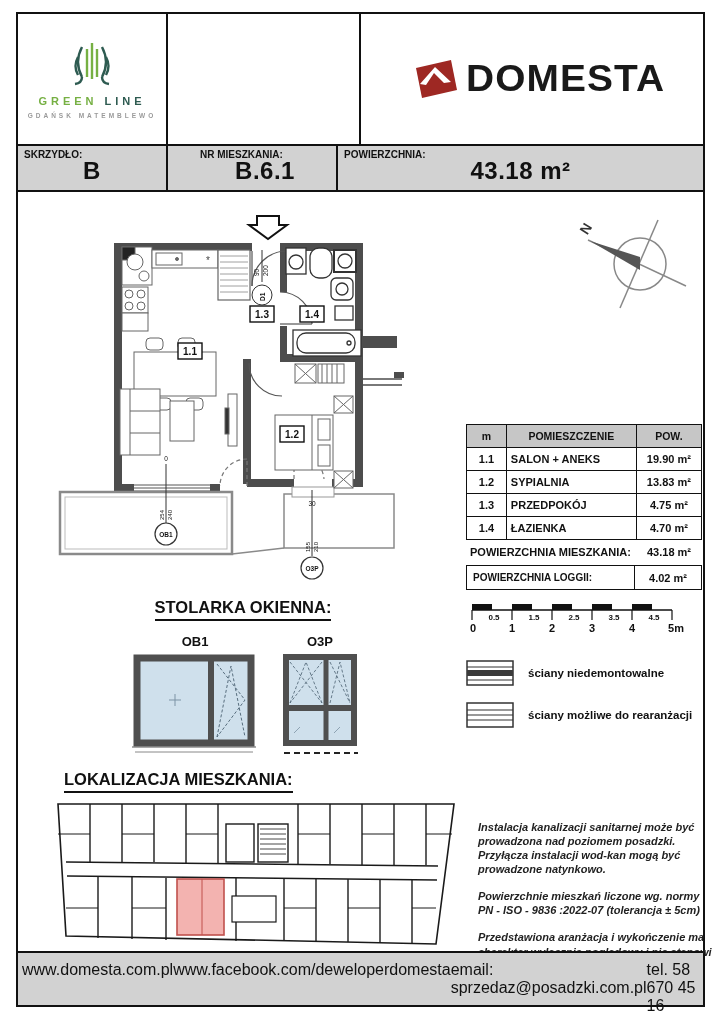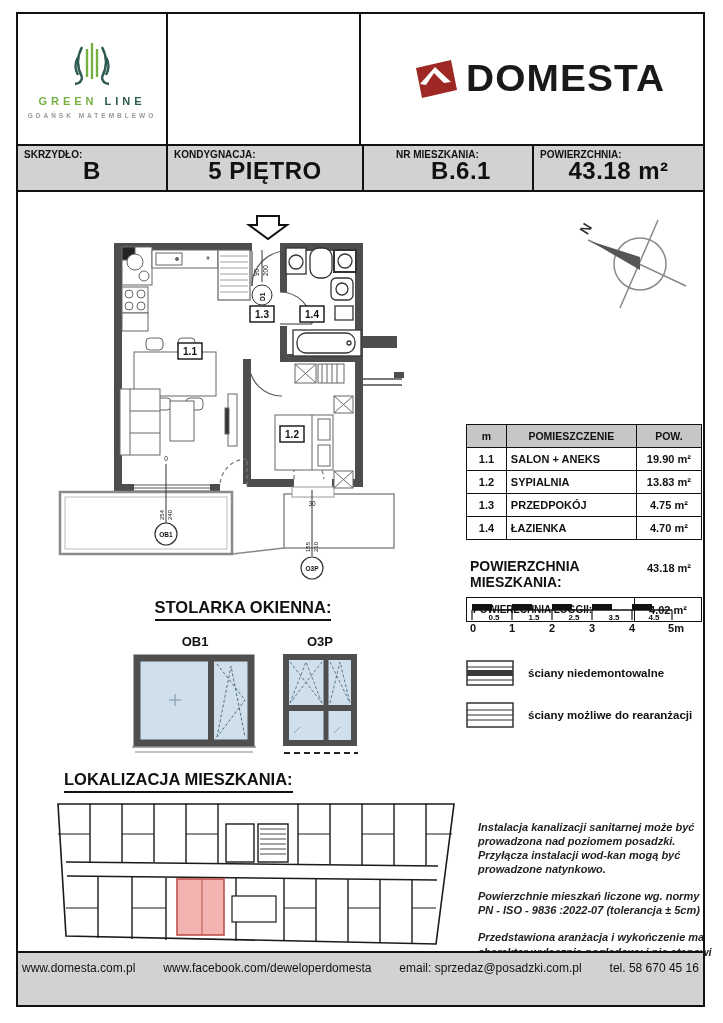--- a/index.html
+++ b/index.html
@@ -27,39 +27,39 @@
   .abs{position:absolute;}
   .sec-title{font-size:16.5px;font-weight:bold;border-bottom:2px solid #111;padding-bottom:2px;display:inline-block;white-space:nowrap;}
   
   .rtable{width:236px;border-collapse:collapse;font-size:11px;font-weight:bold;}
   .rtable th,.rtable td{border:1.5px solid #111;height:22px;padding:0 4px;}
   .rtable th{background:#c6c6c6;text-align:center;font-size:10.5px;}
   .col-m{width:34px;text-align:center;}
   .col-name{width:128px;text-align:left;padding-left:8px;}
   .col-pow{width:62px;text-align:center;}
   .sumrow{display:flex;align-items:center;margin-top:6px;width:236px;font-weight:bold;}
-  .sumrow .slab{flex:1;font-size:14px;padding-left:4px;margin-top:12px;}
+  .sumrow .slab{flex:1;font-size:11px;padding-left:4px;}
   .sumrow .sval{width:66px;text-align:center;font-size:11px;}
   .sumbox{display:flex;align-items:center;margin-top:7px;width:236px;border:1.5px solid #111;height:25px;font-weight:bold;box-sizing:border-box;}
   .sumbox .slab{flex:1;font-size:10px;padding-left:6px;}
   .sumbox .sval{width:66px;border-left:1.5px solid #111;align-self:stretch;display:flex;align-items:center;justify-content:center;font-size:11px;}
   
   .legend-row{display:flex;align-items:center;gap:14px;margin-bottom:16px;}
   .legend-label{font-size:11.5px;font-weight:bold;}
   
   .win-block{display:flex;flex-direction:column;align-items:center;}
   .win-code{font-size:13px;font-weight:bold;margin-bottom:4px;}
   
   .notes{font-size:11px;font-weight:bold;font-style:italic;color:#222;line-height:1.28;}
   .notes p{margin:0 0 13px 0;}
   
   .footer{position:absolute;left:0;bottom:0;width:100%;height:54px;background:#d2d2d2;border-top:2px solid #111;box-sizing:border-box;}
   .f-line1{text-align:center;margin-top:6px;font-size:11px;}
   .f-company{font-size:13.5px;font-weight:bold;margin-right:8px;}
-  .f-line2{display:flex;justify-content:space-between;padding:0 4px;margin-top:8px;font-size:12px;}
+  .f-line2{display:flex;justify-content:space-between;padding:0 4px;margin-top:8px;font-size:16px;}
   svg text{font-family:"Liberation Sans",sans-serif;}
 </style>
 </head>
 <body>
 
 <div class="page">
   <div class="frame">
 
     <div class="topband">
       <div class="logo-cell">
@@ -88,24 +88,20 @@
           <polygon points="7,24 22,7 38,22 31,23 21,13 13,25" fill="#ffffff"></polygon>
         </svg>
         <div class="domesta-word">DOMESTA</div>
       </div>
     </div>
 
     <div class="headstrip">
       <div class="hcell hc1">
         <div class="hlabel">SKRZYDŁO:</div>
         <div class="hvalue">B</div>
-      </div>
-      <div class="hcell hc2">
-        <div class="hlabel">KONDYGNACJA:</div>
-        <div class="hvalue">5 PIĘTRO</div>
       </div>
       <div class="hcell hc3">
         <div class="hlabel">NR MIESZKANIA:</div>
         <div class="hvalue">B.6.1</div>
       </div>
       <div class="hcell hc4">
         <div class="hlabel">POWIERZCHNIA:</div>
         <div class="hvalue">43.18 m²</div>
       </div>
     </div>

